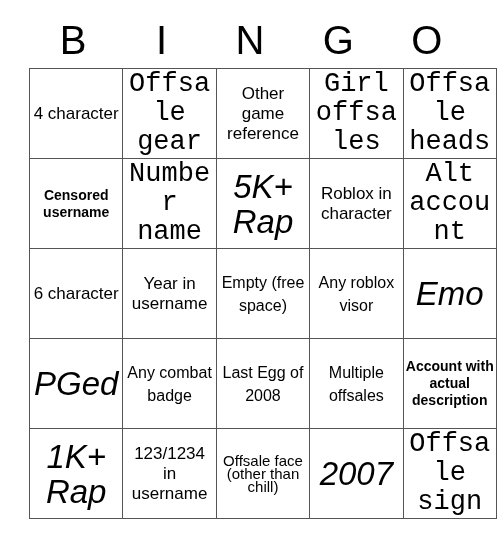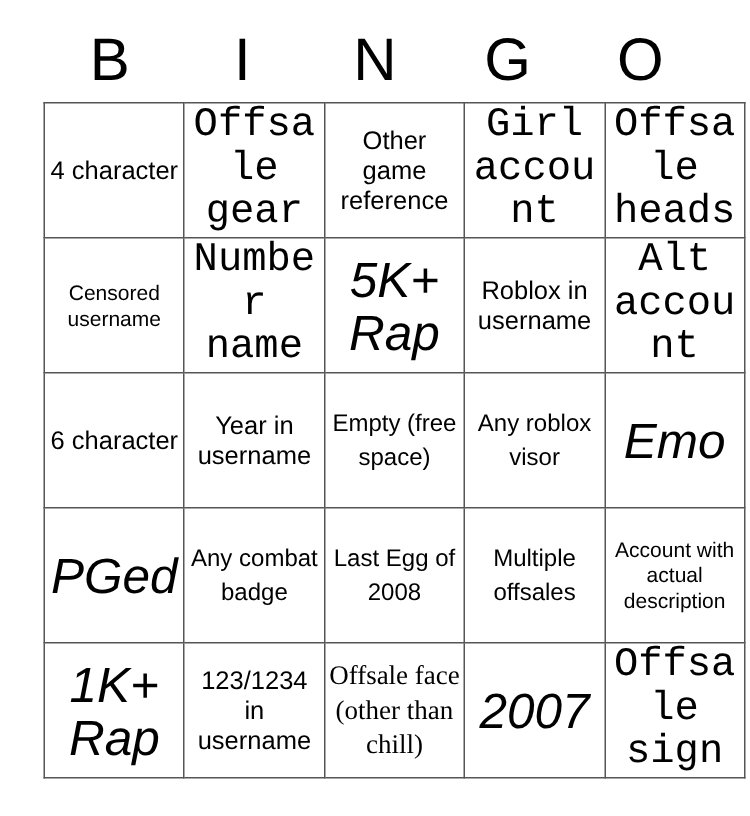--- a/index.html
+++ b/index.html
@@ -50,50 +50,50 @@
     vertical-align: middle;
     color: #000000;
     overflow: hidden;
     word-wrap: break-word;
   }
   
   .fs-xxl { font-size: 33px; line-height: 35px; font-style: italic; }
   .fs-xl  { font-size: 27px; line-height: 29px; font-family: Liberation Mono, monospace; }
   .fs-lg  { font-size: 16px; line-height: 23px; margin-top: 36px; }
   .fs-md  { font-size: 17px; line-height: 20px; margin-left: 20px; }
-  .fs-sm  { font-size: 14px; line-height: 17px; }
-  .fs-xs  { font-size: 18px; line-height: 23px; font-family: Liberation Serif, serif; }
+  .fs-sm  { font-size: 14px; line-height: 17px; font-weight: bold; }
+  .fs-xs  { font-size: 15px; line-height: 13px; }
 </style>
 </head>
 <body>
 
 <div class="card">
 
   <div class="header-row">
     <div class="header-cell">B</div>
     <div class="header-cell">I</div>
     <div class="header-cell">N</div>
     <div class="header-cell">G</div>
     <div class="header-cell">O</div>
   </div>
 
   <table class="grid">
     <tbody>
       <tr>
         <td class="fs-md">4 character</td>
         <td class="fs-xl">Offsale gear</td>
         <td class="fs-md">Other game reference</td>
-        <td class="fs-xl">Girl account</td>
+        <td class="fs-xl">Girl offsales</td>
         <td class="fs-xl">Offsale heads</td>
       </tr>
       <tr>
         <td class="fs-sm">Censored username</td>
         <td class="fs-xl">Number name</td>
         <td class="fs-xxl">5K+ Rap</td>
-        <td class="fs-md">Roblox in username</td>
+        <td class="fs-md">Roblox in character</td>
         <td class="fs-xl">Alt account</td>
       </tr>
       <tr>
         <td class="fs-md">6 character</td>
         <td class="fs-md">Year in username</td>
         <td class="fs-lg">Empty (free space)</td>
         <td class="fs-lg">Any roblox visor</td>
         <td class="fs-xxl">Emo</td>
       </tr>
       <tr>

